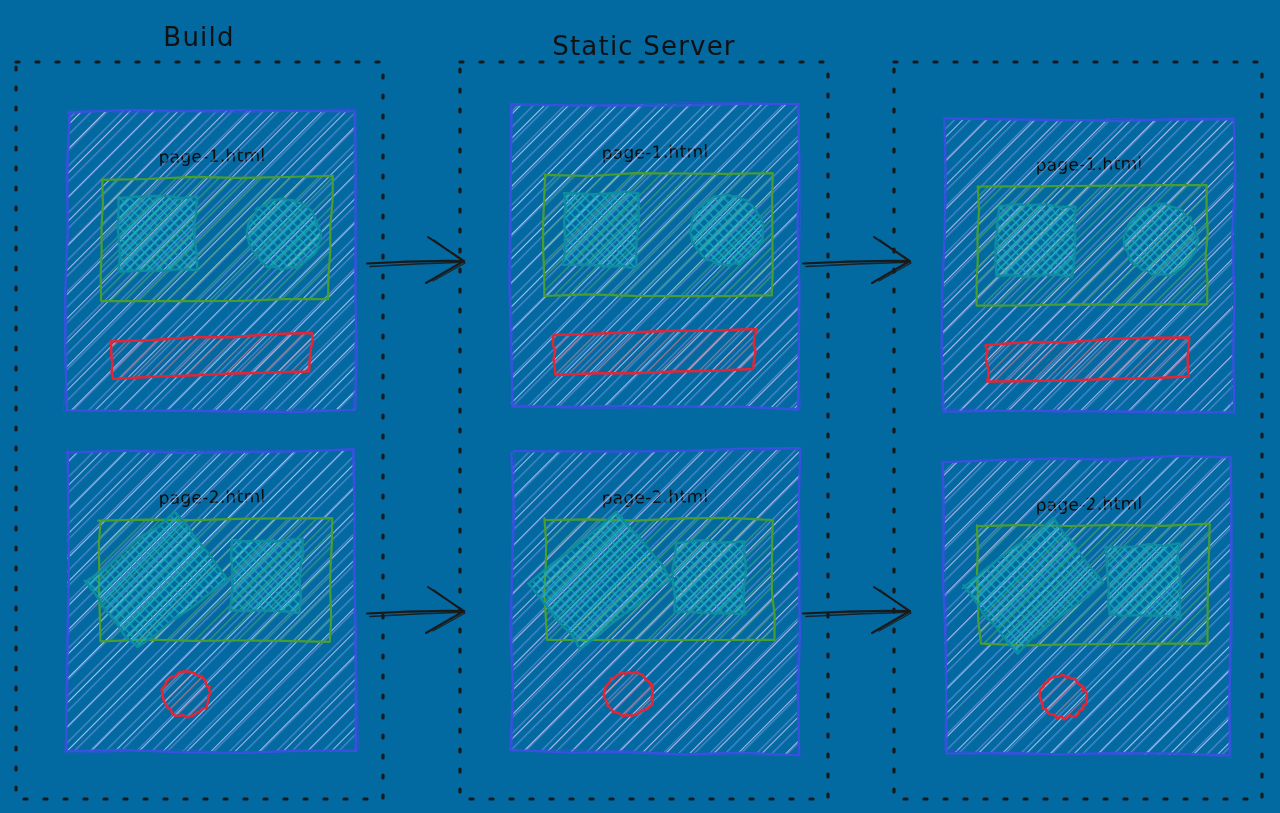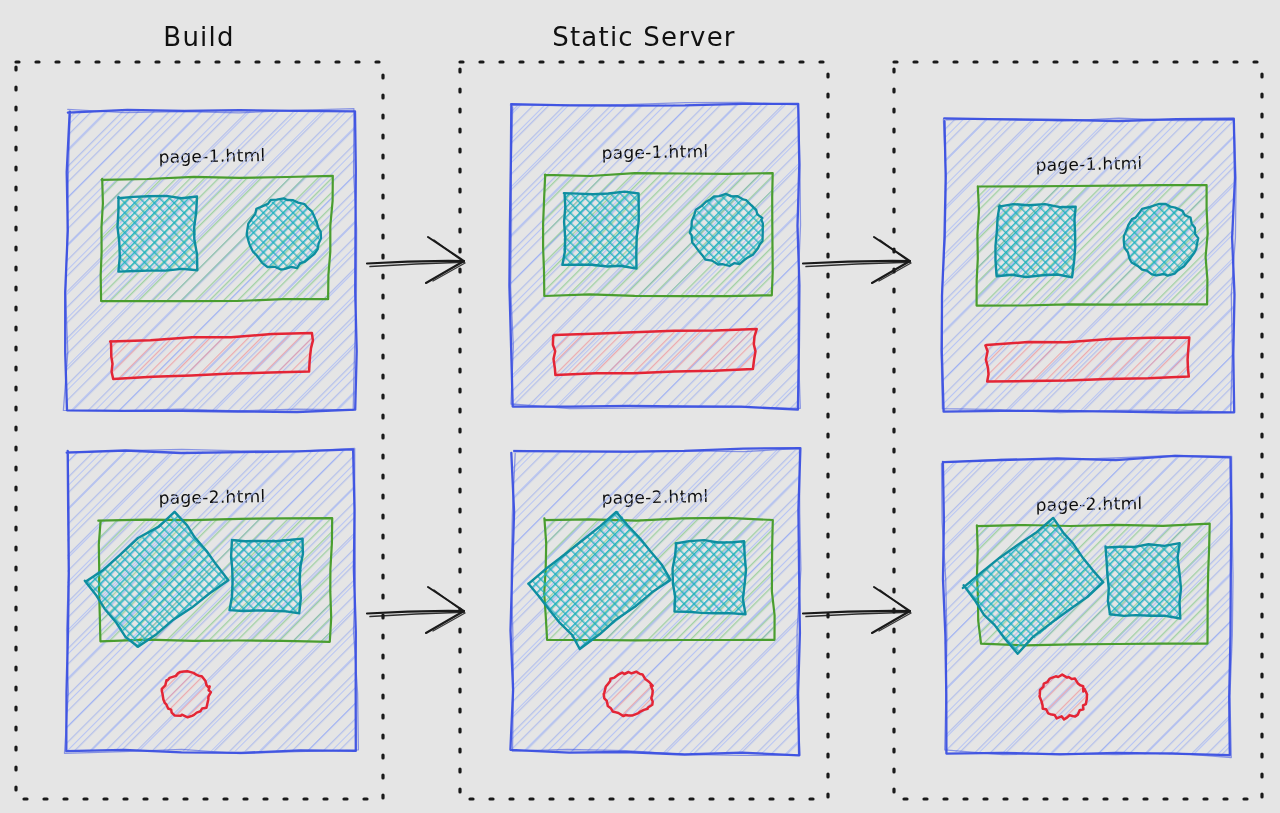--- a/index.html
+++ b/index.html
@@ -1,17 +1,17 @@
 <!DOCTYPE html>
 <html><head>
 <meta charset="utf-8">
 <style>
   html,body{margin:0;padding:0;background:#ffffff;}
   body{width:1280px;height:813px;overflow:hidden;font-family:"DejaVu Sans",sans-serif;}
-  #stage{position:relative;width:1280px;height:813px;background:#e5e5e5;}
+  #stage{position:relative;width:1280px;height:813px;background:#0369a1;}
   #stage svg.layer{position:absolute;left:0;top:0;width:1280px;height:813px;}
   .col-title{
     position:absolute;
     font-family:"DejaVu Sans",sans-serif;
     font-size:26px;
     letter-spacing:1.2px;
     color:#111;
     white-space:nowrap;
     text-align:center;
     transform:translateX(-50%);
@@ -26,21 +26,21 @@
     transform:translateX(-50%) rotate(-1.1deg);
     letter-spacing:0.3px;
   }
 </style>
 </head>
 <body>
 
 <div id="stage">
 
   <div class="col-title" id="title-0" style="left: 199px; top: 22px;">Build</div>
-  <div class="col-title" id="title-1" style="left: 644px; top: 22px; text-align: center;">Static Server</div>
+  <div class="col-title" id="title-1" style="left: 644px; top: 31px; text-align: center;">Static Server</div>
 
   <div class="page-label" id="plab-0" style="left: 212px; top: 145.615px;">page-1.html</div>
   <div class="page-label" id="plab-1" style="left: 212px; top: 486.615px;">page-2.html</div>
   <div class="page-label" id="plab-2" style="left: 655px; top: 141.615px;">page-1.html</div>
   <div class="page-label" id="plab-3" style="left: 655px; top: 486.615px;">page-2.html</div>
   <div class="page-label" id="plab-4" style="left: 1089px; top: 153.81px;">page-1.html</div>
   <div class="page-label" id="plab-5" style="left: 1089px; top: 493.81px;">page-2.html</div>
 
   <svg class="layer" id="vec" viewBox="0 0 1280 813" xmlns="http://www.w3.org/2000/svg">
     <defs>

